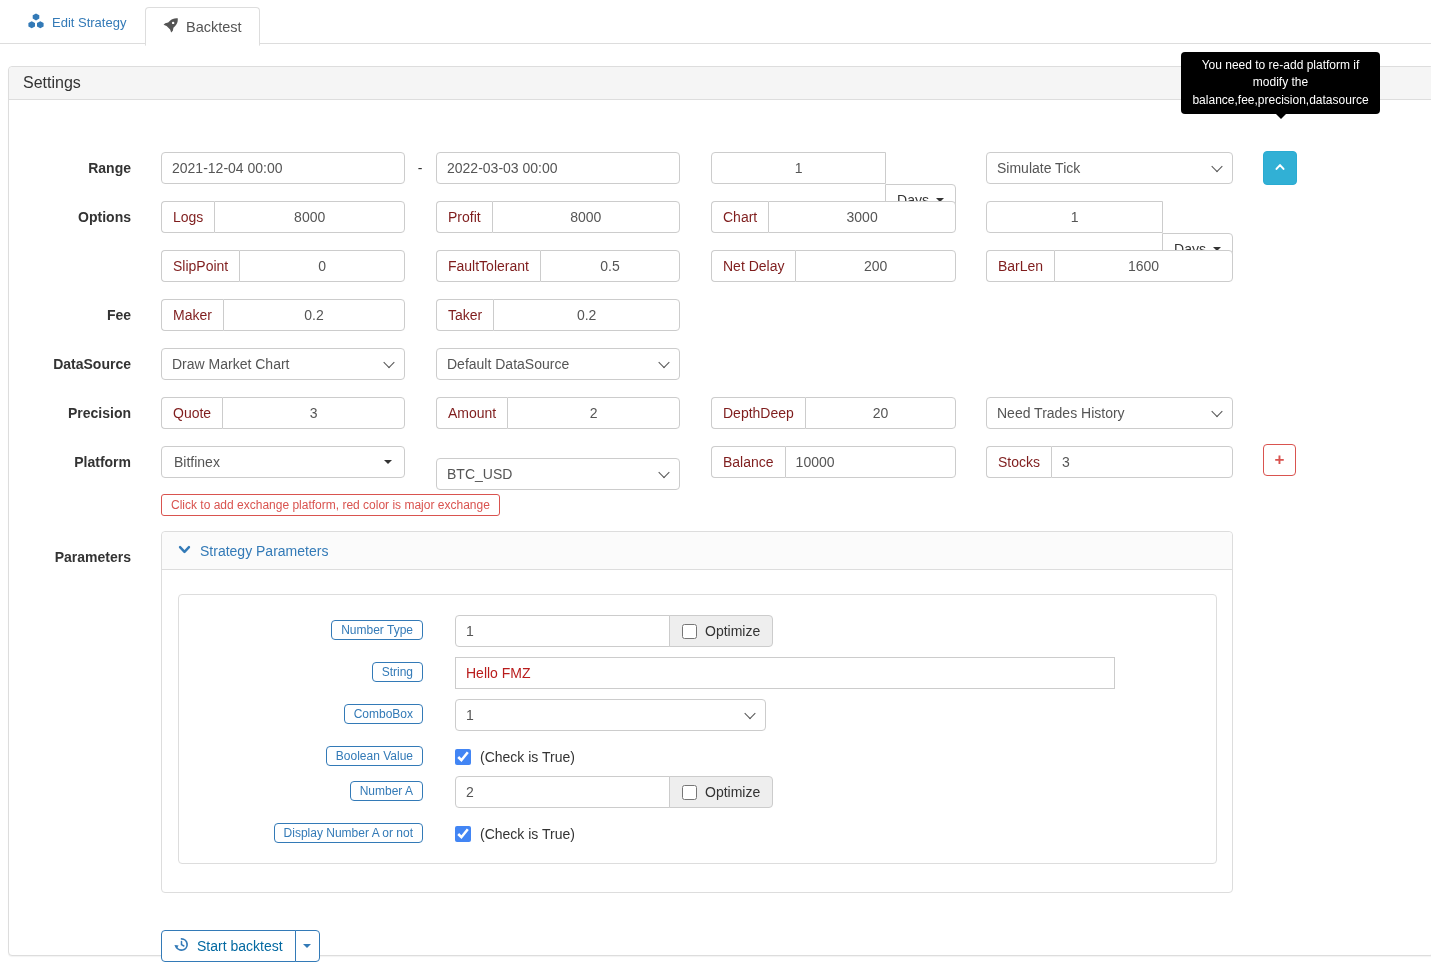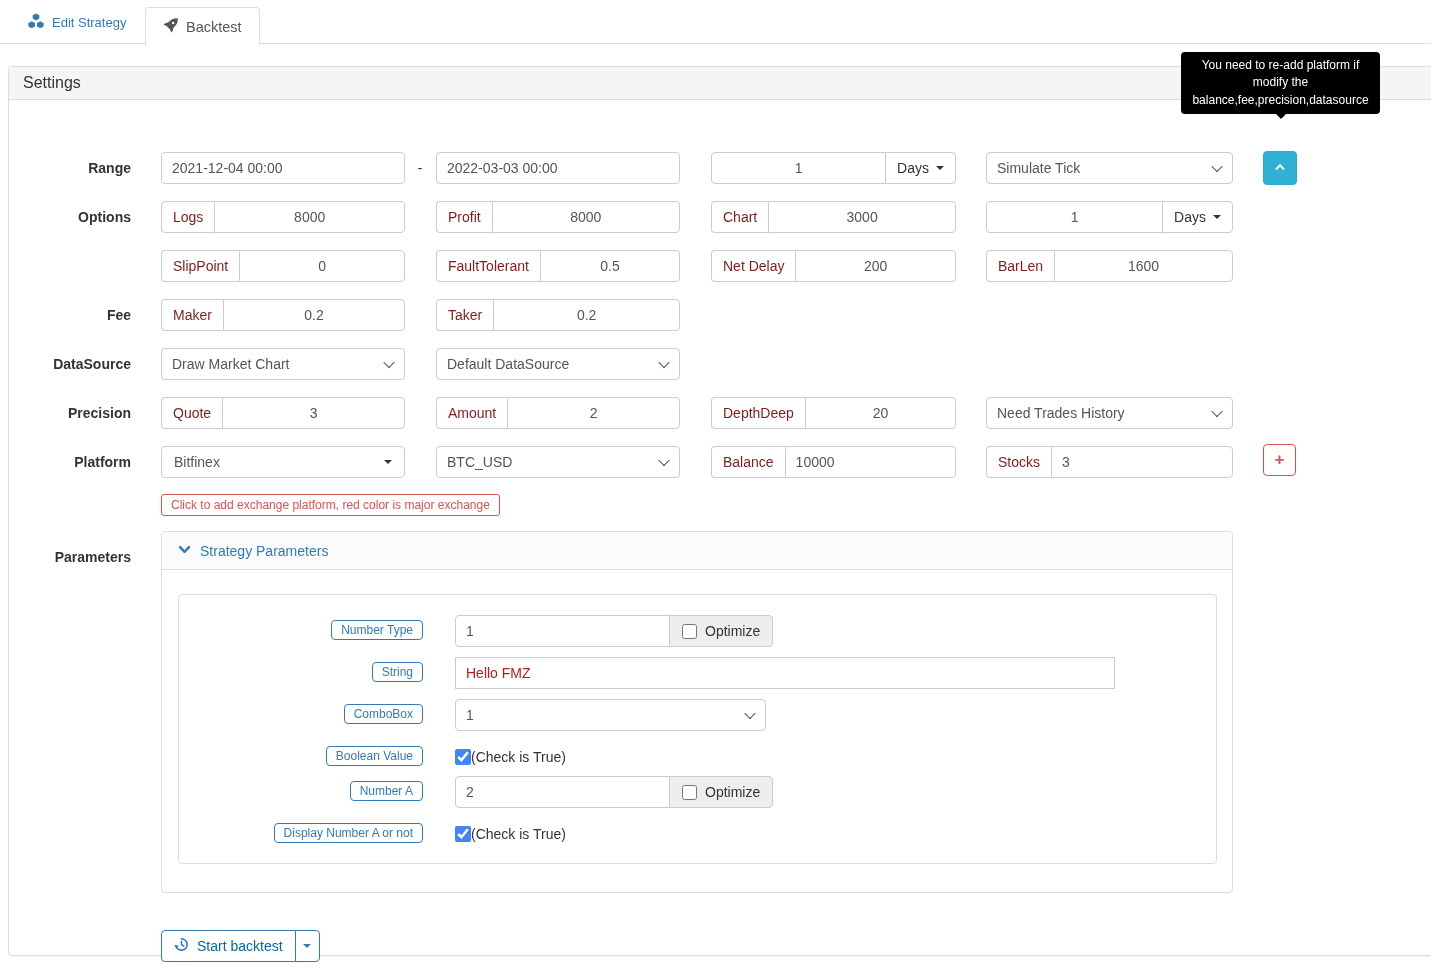--- a/index.html
+++ b/index.html
@@ -25,21 +25,21 @@
   
   .row-label { position:absolute; left:0; width:122px; text-align:right; font-weight:700; color:#333; line-height:32px; }
   .ig { position:absolute; display:flex; height:32px; }
   .ig .addon { display:flex; align-items:center; padding:0 11px; height:32px; background:#fff; color:#7f1d1d;
                border:1px solid #ccc; border-right:none; border-radius:4px 0 0 4px; white-space:nowrap; }
   .ig input { flex:1; min-width:0; height:32px; border:1px solid #ccc; border-radius:0 4px 4px 0;
               padding:0 10px; font:inherit; color:#555; text-align:center; background:#fff; }
   .ig.left input { text-align:left; }
   .ig input.first { border-radius:4px 0 0 4px; }
   .unitbtn { display:flex; align-items:center; gap:7px; padding:0 11px; height:32px; background:#fff; color:#333;
-             border:1px solid #ccc; margin-left:-1px; border-radius:0 4px 4px 0; cursor:pointer; white-space:nowrap; }
+             border:1px solid #ccc; margin-left:-1px; border-radius:0 4px 4px 0; cursor:pointer; white-space:nowrap;margin-top:32px; }
   .caret { width:0; height:0; border-left:4px solid transparent; border-right:4px solid transparent; border-top:4px solid #333; }
   .select-wrap { position:absolute; height:32px; }
   .select-wrap select { width:100%; height:32px; appearance:none; -webkit-appearance:none; -moz-appearance:none;
                         border:1px solid #ccc; border-radius:4px; background:#fff; padding:0 30px 0 10px;
                         font:inherit; color:#555; }
   .select-wrap::after { content:""; position:absolute; right:12px; top:50%; width:7px; height:7px;
                         border-right:1.7px solid #555; border-bottom:1.7px solid #555;
                         transform:translateY(-68%) rotate(45deg); pointer-events:none; }
   .dash { position:absolute; width:16px; text-align:center; line-height:32px; color:#333; }
 
@@ -62,21 +62,21 @@
                  border-bottom:1px solid #ddd; border-radius:4px 4px 0 0; color:#337ab7; cursor:pointer; }
   .params-inner { position:absolute; left:16px; top:62px; width:1039px; height:270px; border:1px solid #ddd; border-radius:4px; background:#fff; }
   .pill-holder { position:absolute; left:0; width:244px; text-align:right; }
   .pill { display:inline-block; border:1px solid #337ab7; color:#337ab7; background:#fff; border-radius:4px;
           padding:2px 9px; font-size:12px; white-space:nowrap; }
   .p-input { position:absolute; height:32px; border:1px solid #ccc; border-radius:0; padding:0 10px; font:inherit; color:#b91c1c; background:#fff; }
   .p-group { position:absolute; display:flex; height:32px; }
   .p-group input { width:215px; height:32px; border:1px solid #ccc; border-radius:4px 0 0 4px; padding:0 10px; font:inherit; color:#555; }
   .opt-addon { display:flex; align-items:center; gap:8px; padding:0 12px; background:#eee; border:1px solid #ccc;
                margin-left:-1px; border-radius:0 4px 4px 0; color:#333; }
-  .check-row { position:absolute; display:flex; align-items:center; height:20px; color:#333; }
+  .check-row { position:absolute; display:flex; align-items:center; gap:9px; height:20px; color:#333; }
   input[type="checkbox"] { width:16px; height:16px; accent-color:#4285f4; cursor:pointer; }
 
   
   .start-group { position:absolute; left:152px; top:830px; height:32px; display:flex; }
   .start-main { display:flex; align-items:center; gap:8px; padding:0 12px; background:#fff; color:#0369a1;
                 border:1px solid #337ab7; border-radius:4px 0 0 4px; font:inherit; cursor:pointer; }
   .start-caret { width:25px; display:flex; align-items:center; justify-content:center; background:#fff;
                  border:1px solid #337ab7; margin-left:-1px; border-radius:0 4px 4px 0; cursor:pointer; }
   .start-caret .caret { border-top-color:#337ab7; }
 </style>
@@ -236,21 +236,21 @@
           </select>
         </div>
       </div>
 
       <div style="position:absolute; left:0; top:346px; width:100%; height:32px;">
         <div class="row-label">Platform</div>
         <div style="position:absolute; left:152px; width:244px; height:32px; border:1px solid #ccc; border-radius:4px; background:#fff; display:flex; align-items:center; justify-content:space-between; padding:0 12px; cursor:pointer; color:#555;">
           <span>Bitfinex</span>
           <span class="caret"></span>
         </div>
-        <div class="select-wrap" style="left:427px; width:244px;">
+        <div class="select-wrap" style="left:427px; width:244px;margin-top:12px;">
           <select>
             <option>BTC_USD</option>
           </select>
         </div>
         <div class="ig left" style="left:702px; width:245px;">
           <div class="addon">Balance</div>
           <input value="10000" style="">
         </div>
         <div class="ig left" style="left:977px; width:247px;">
           <div class="addon">Stocks</div>

